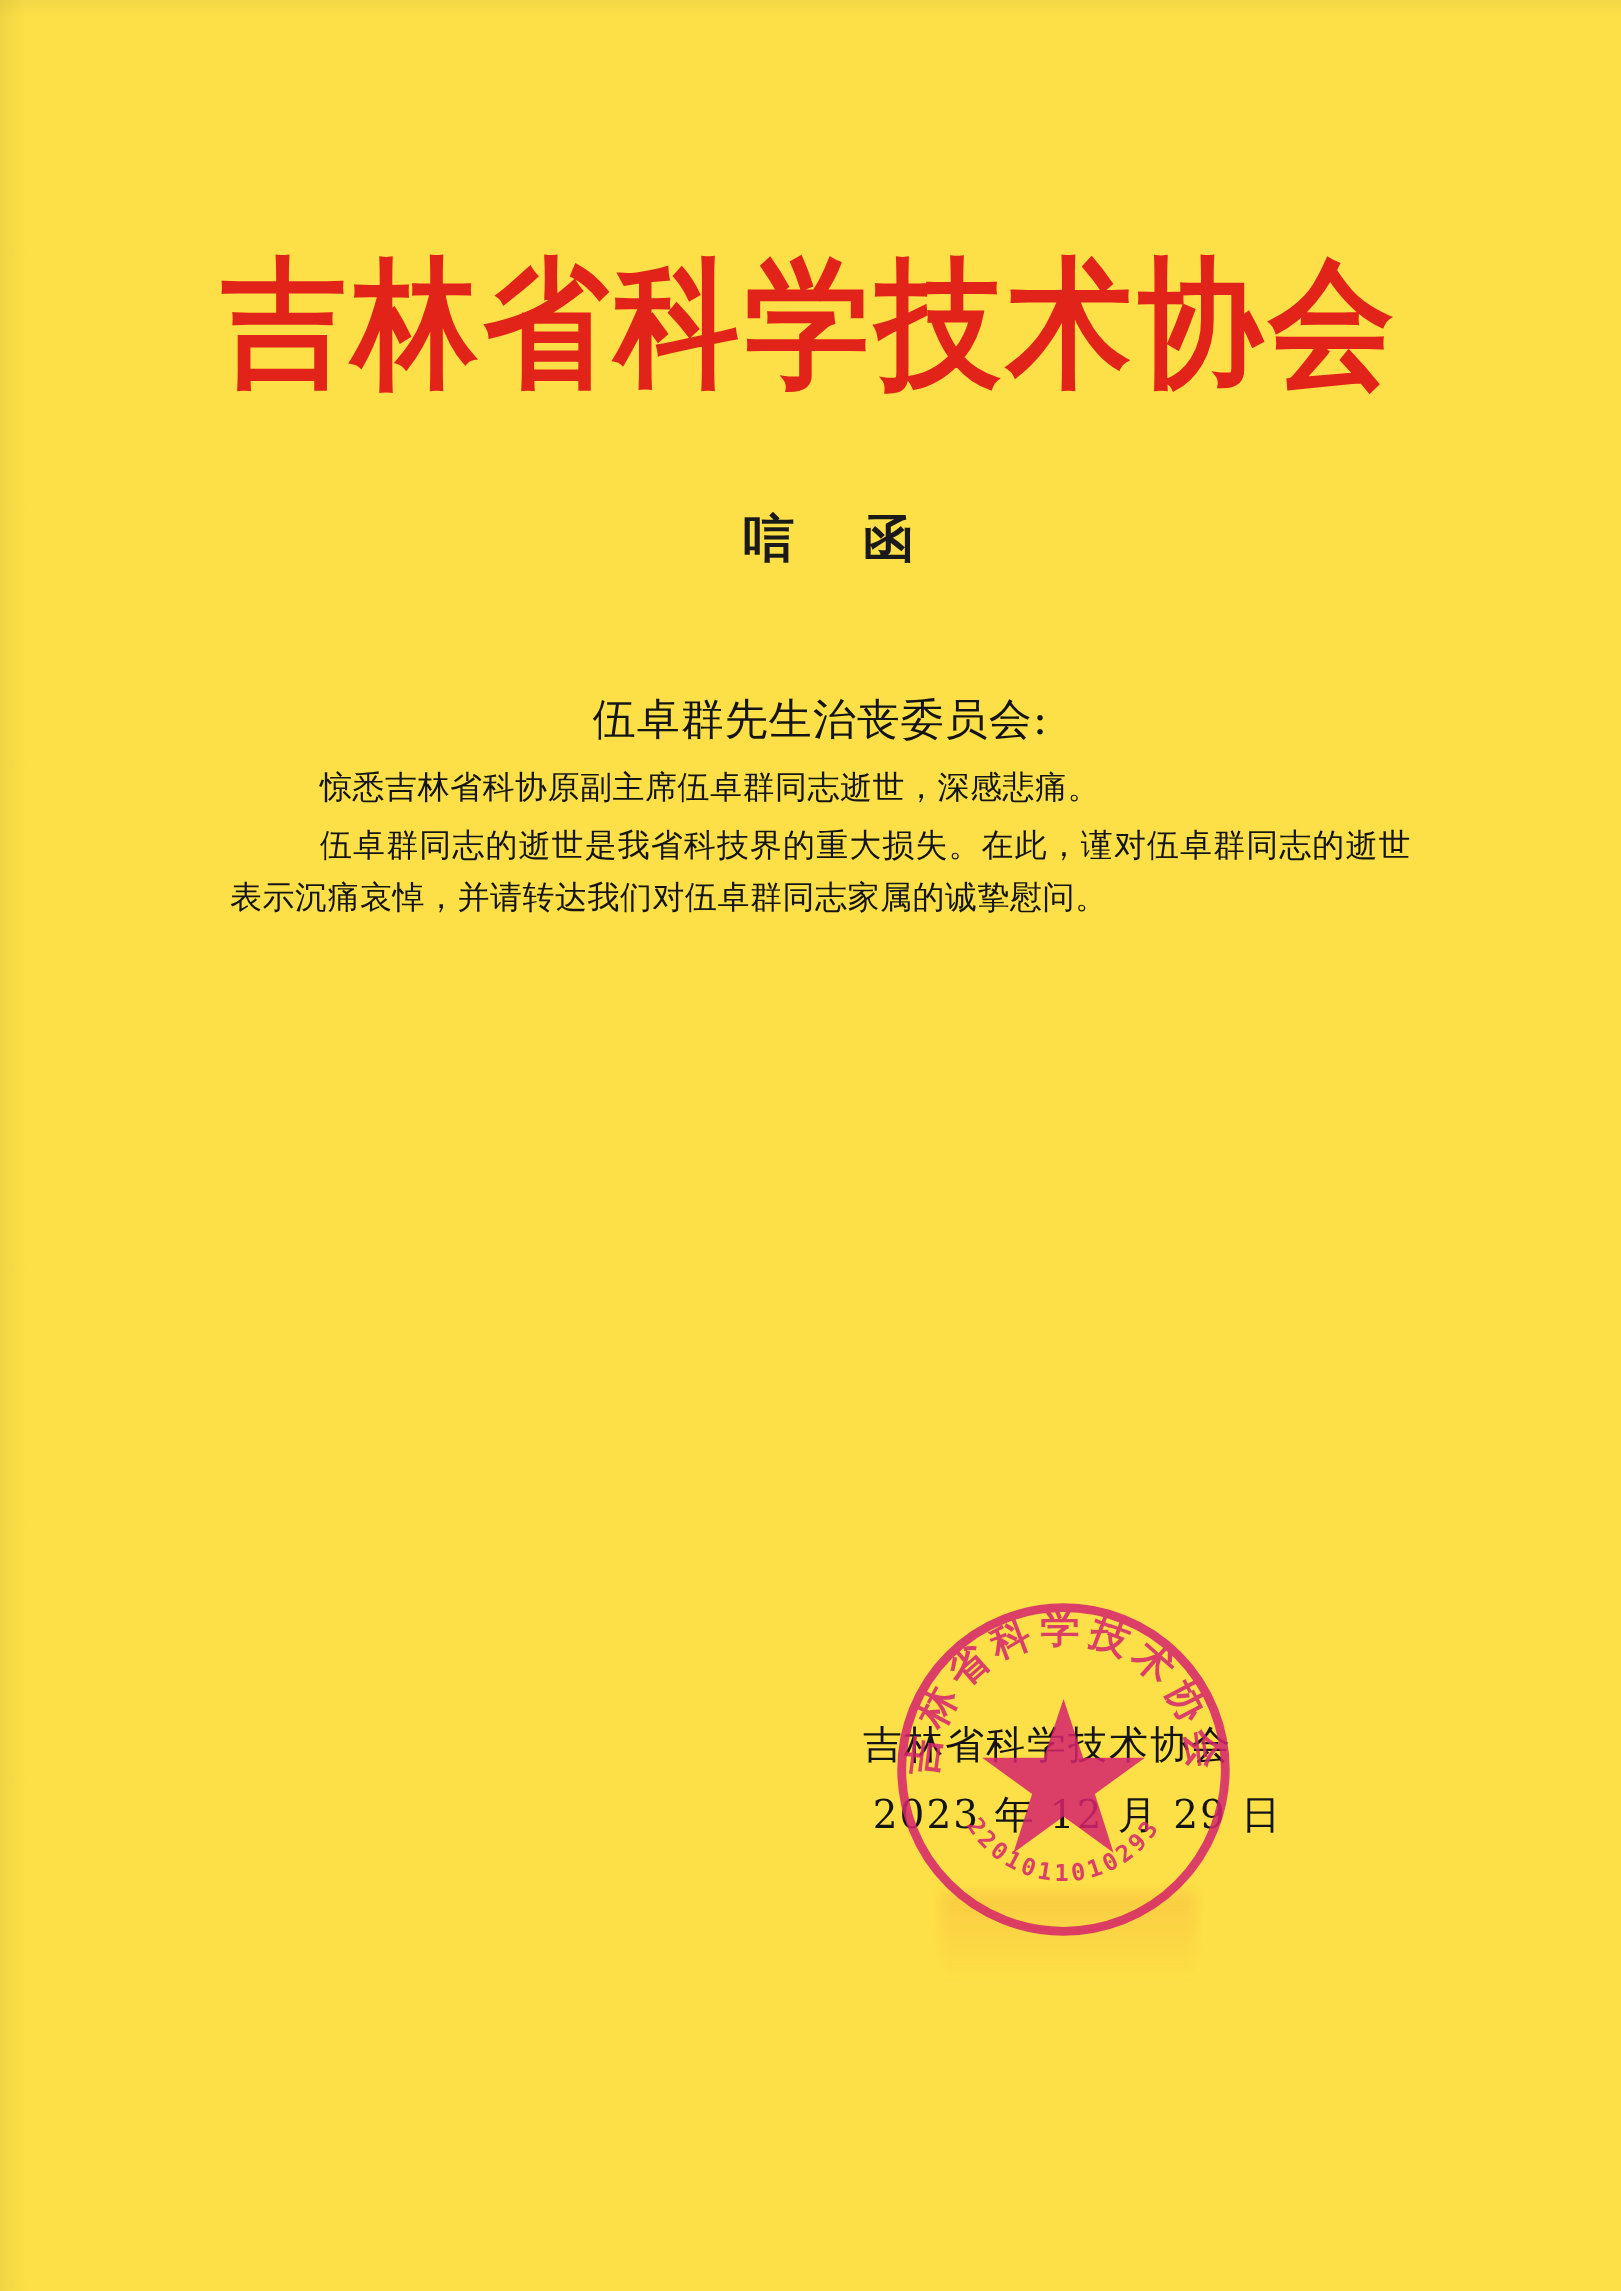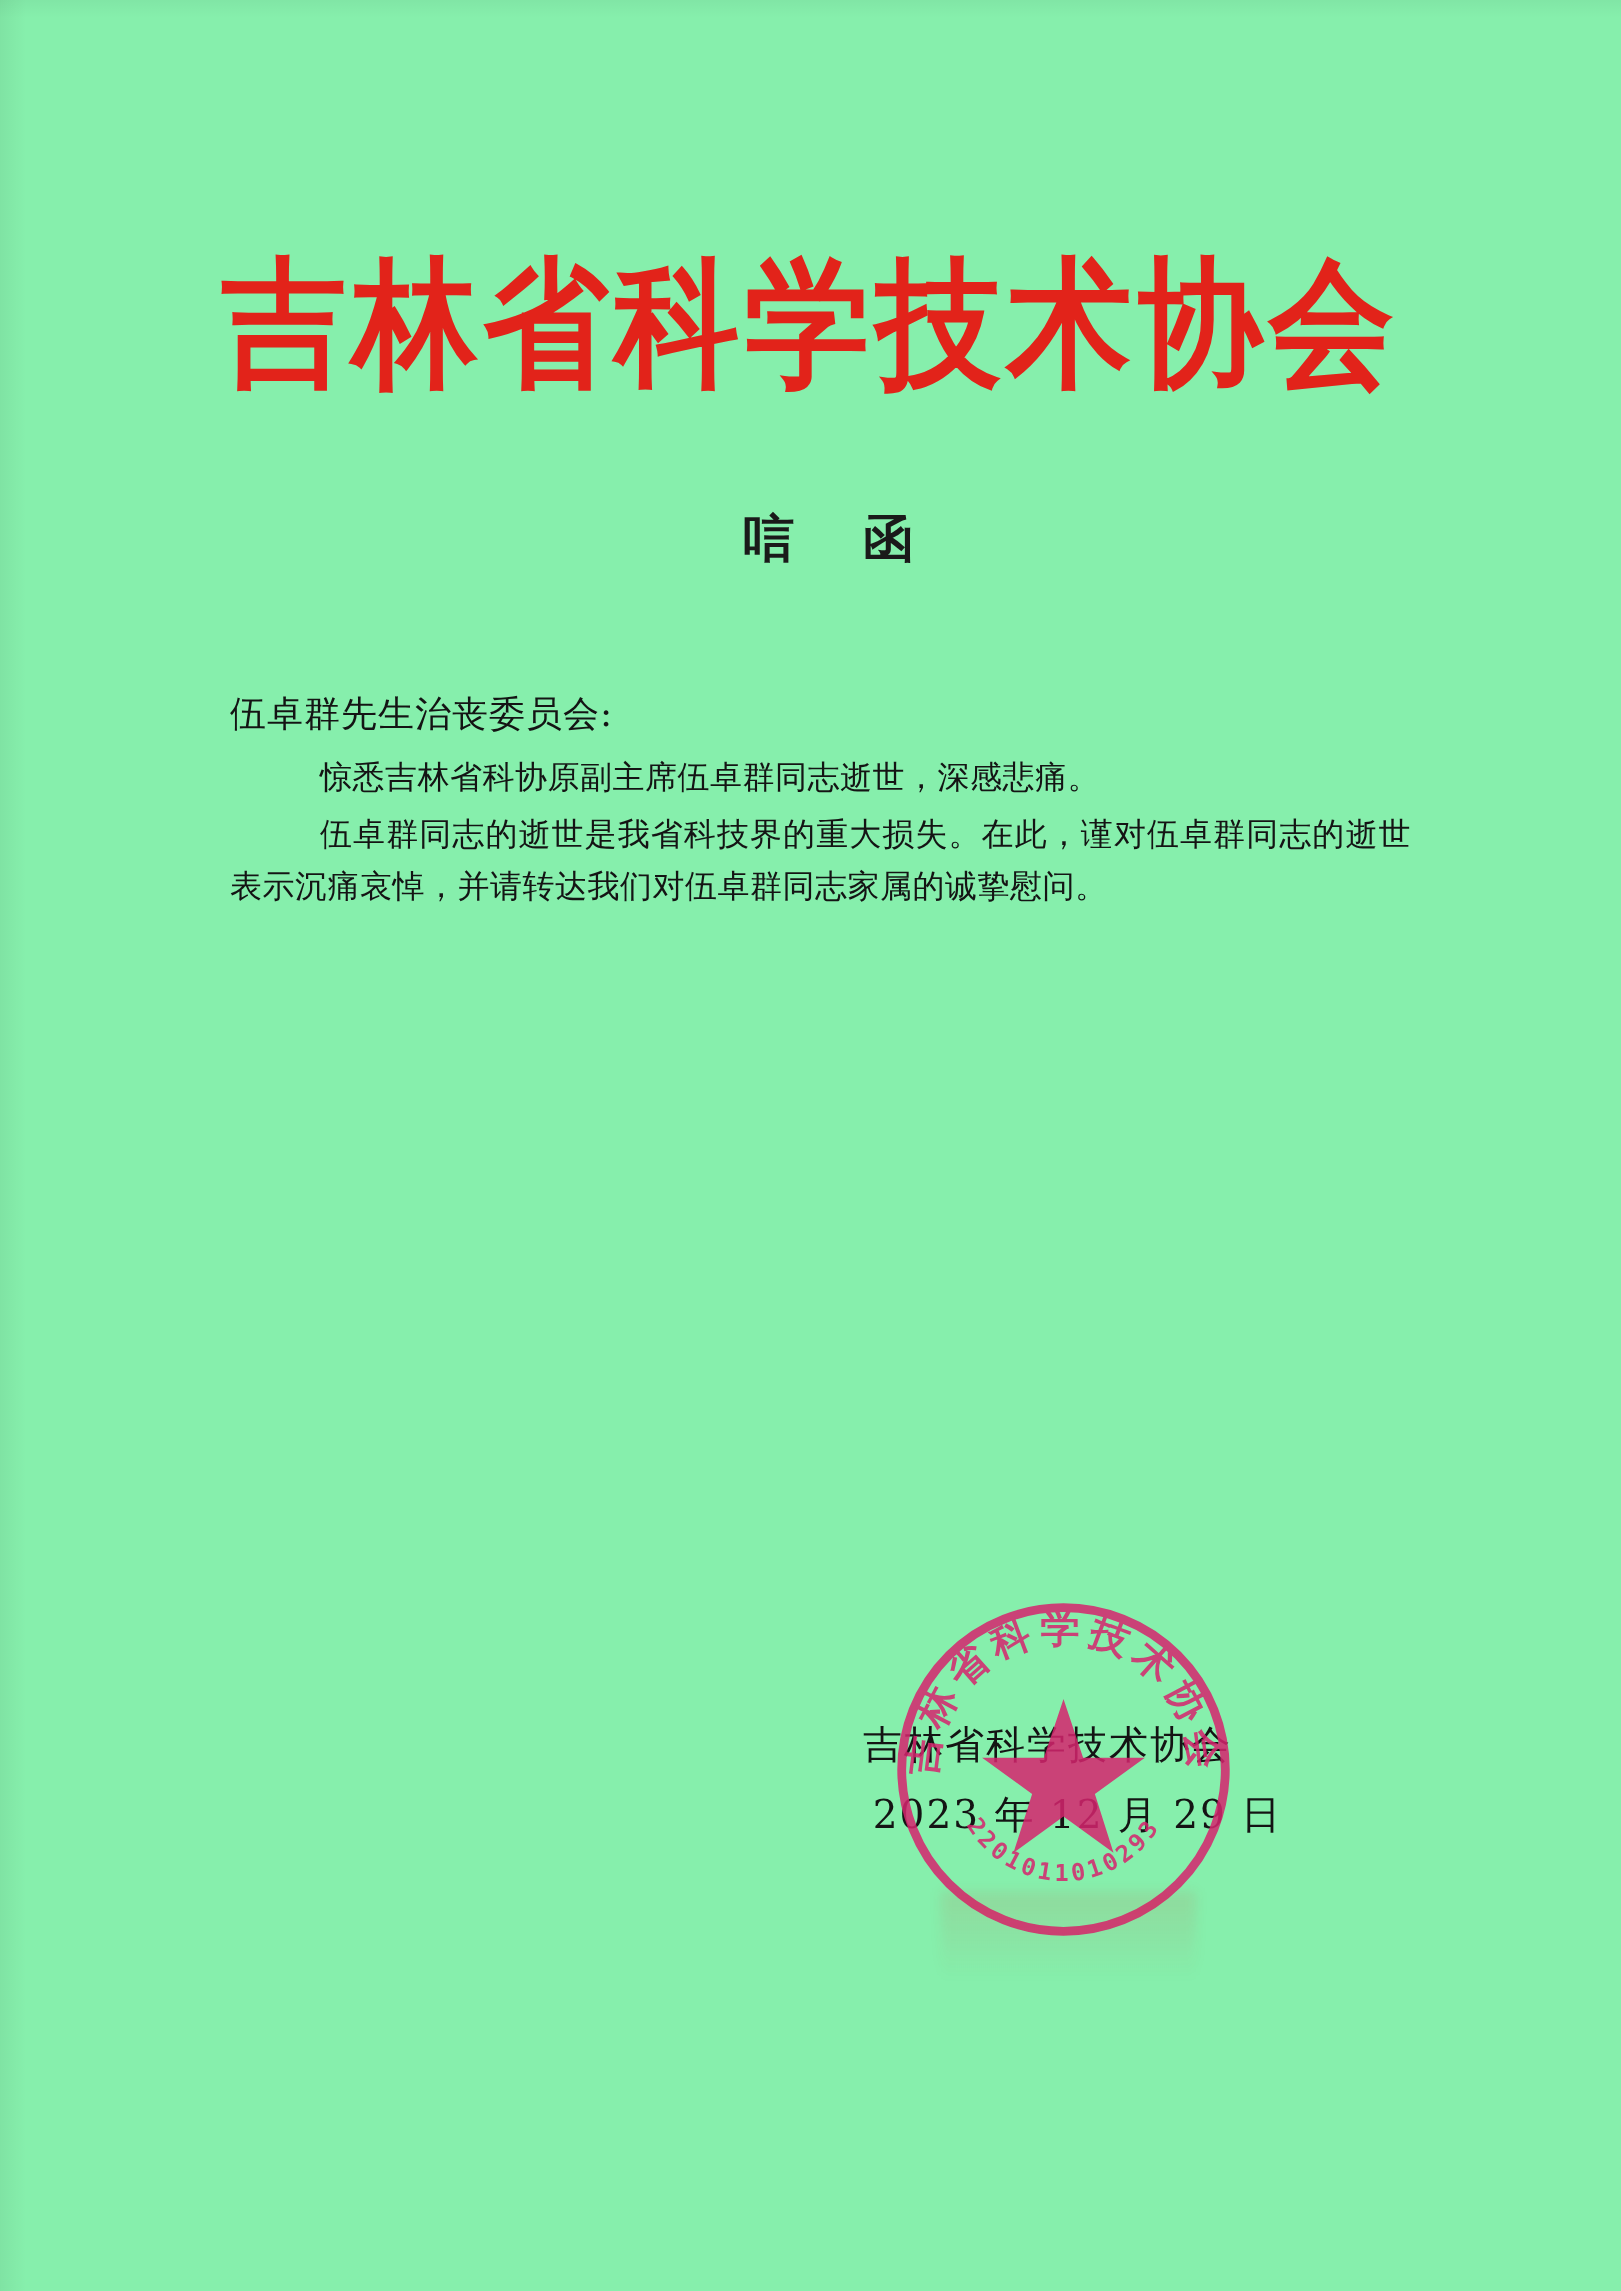--- a/index.html
+++ b/index.html
@@ -12,21 +12,21 @@
     height: 2292px;
     font-family: "DejaVu Serif", "Liberation Serif", serif;
     color: #111111;
     position: relative;
     overflow: hidden;
   }
 
   .page {
     position: absolute;
     inset: 0;
-    background: #86efac;
+    background: #fde047;
   }
 
   
   .letterhead {
     position: absolute;
     top: 250px;
     left: 0;
     width: 100%;
     text-align: center;
   }
@@ -62,25 +62,26 @@
   }
 
   
   .letter-body {
     position: absolute;
     top: 686px;
     left: 230px;
     width: 1181px;
   }
   .salutation {
-    font-size: 36px;
+    font-size: 43px;
     line-height: 1.55;
     color: #141414;
     margin-bottom: 9.8px;
     letter-spacing: 1px;
+    text-align: center;
   }
   .para {
     font-size: 32px;
     line-height: 1.62;
     color: #141414;
     text-align: justify;
     text-justify: inter-ideograph;
     text-indent: 90px;
     margin: 5.9px 0 3.9px 0;
     letter-spacing: 0.5px;

